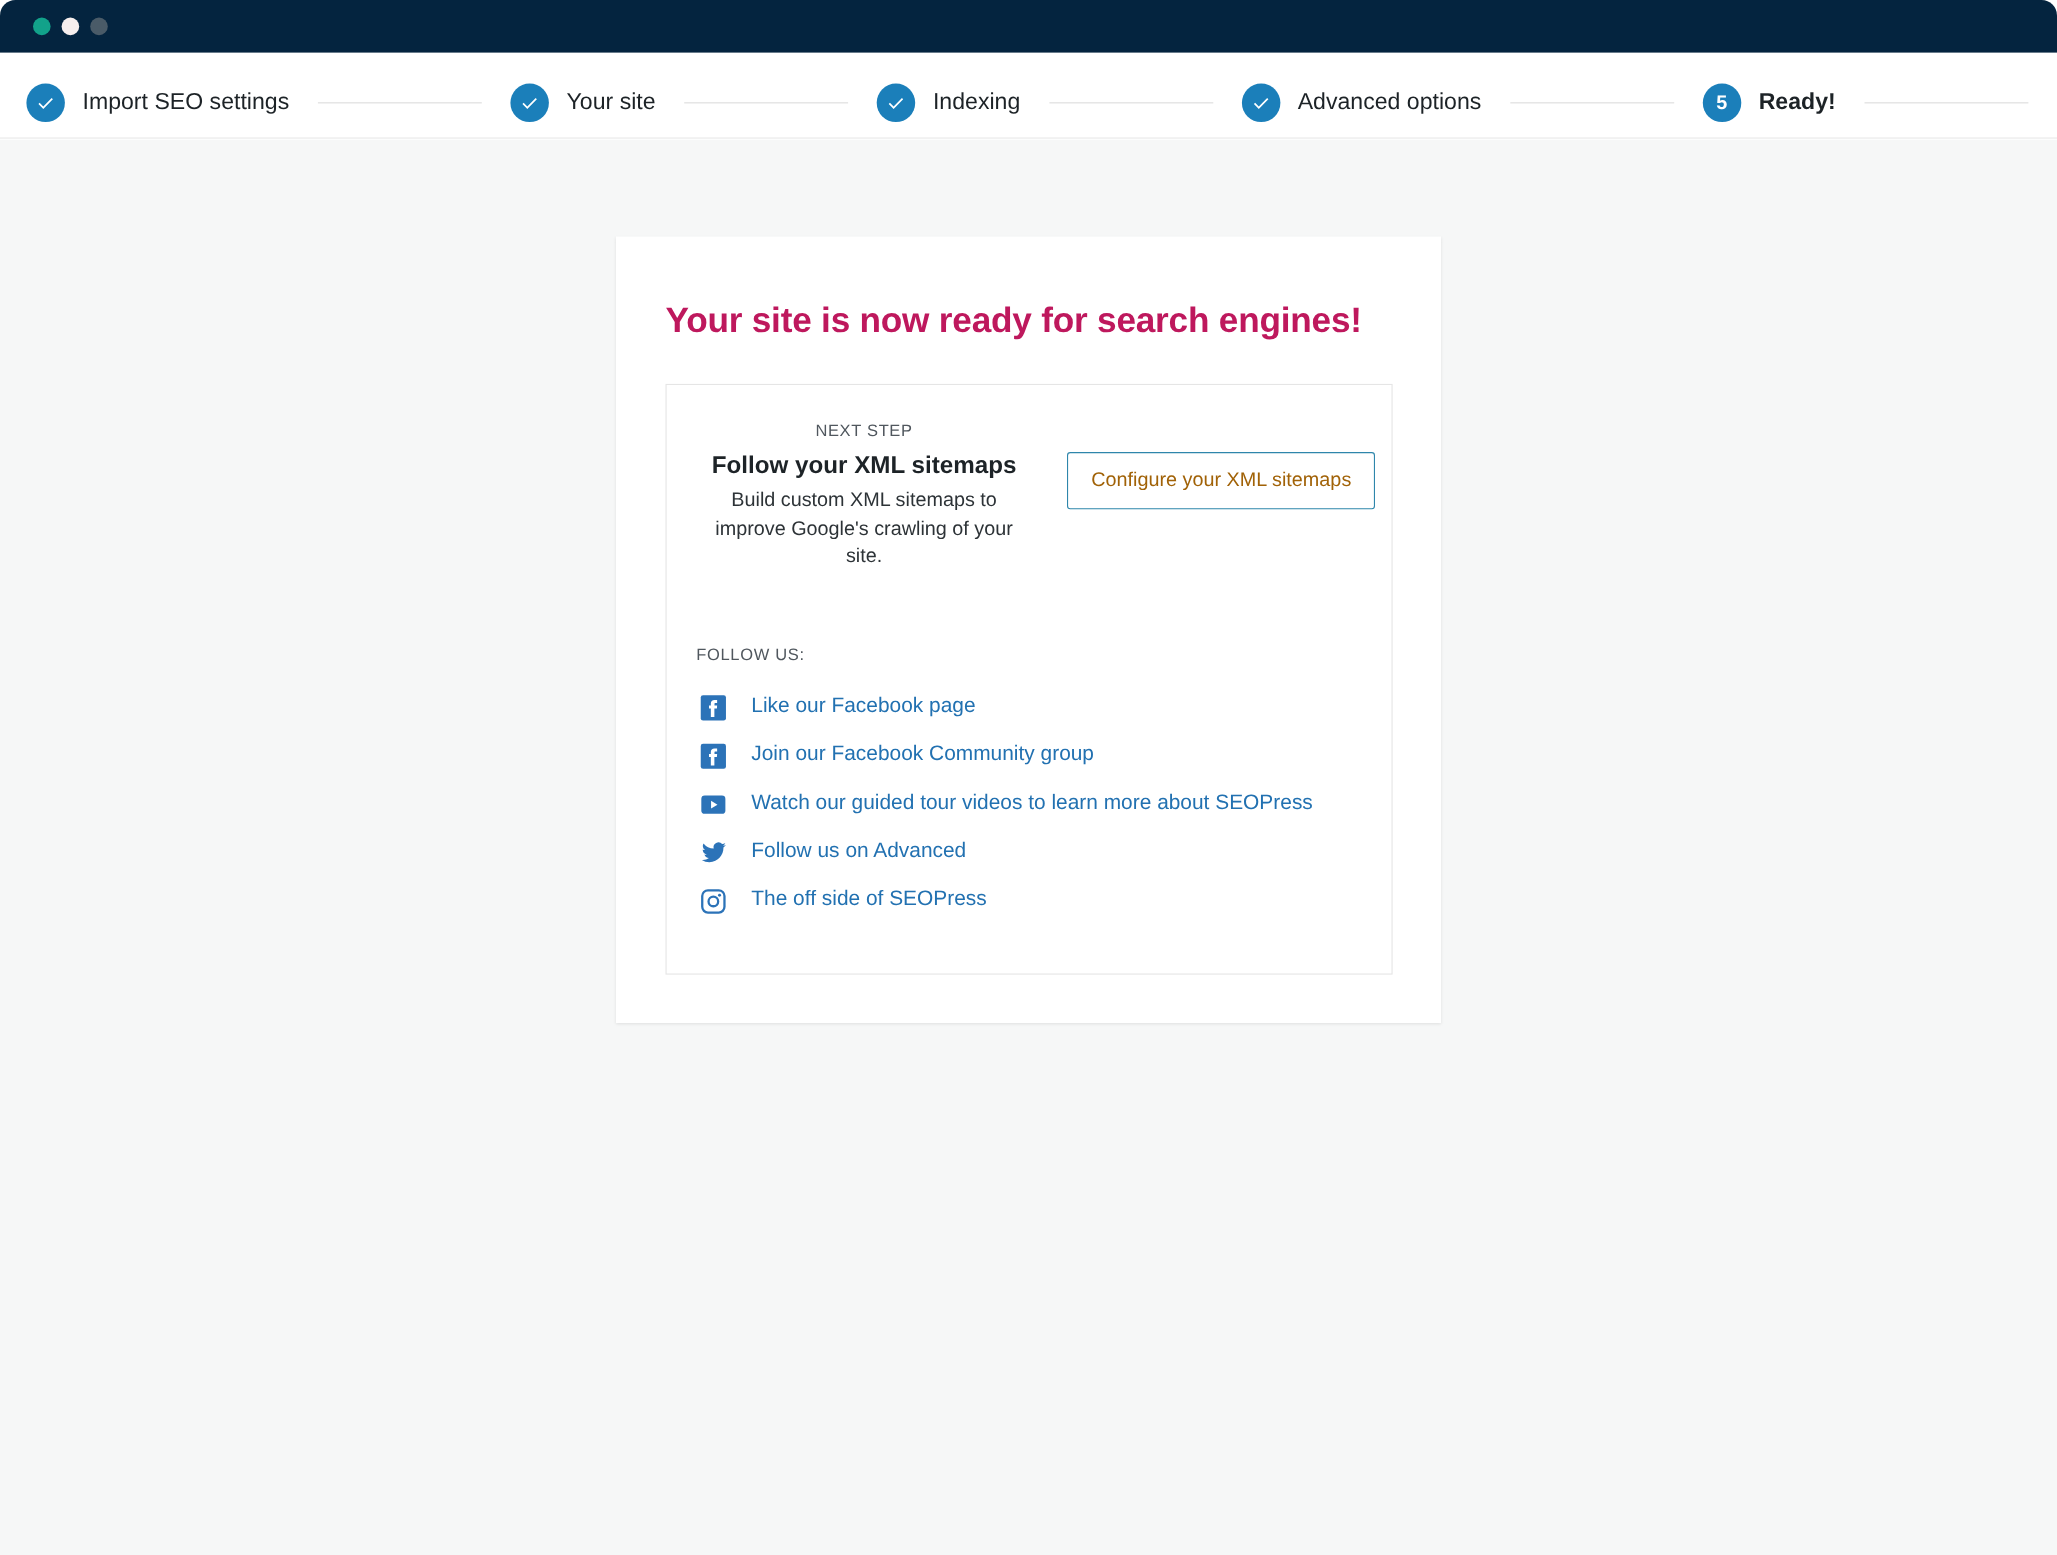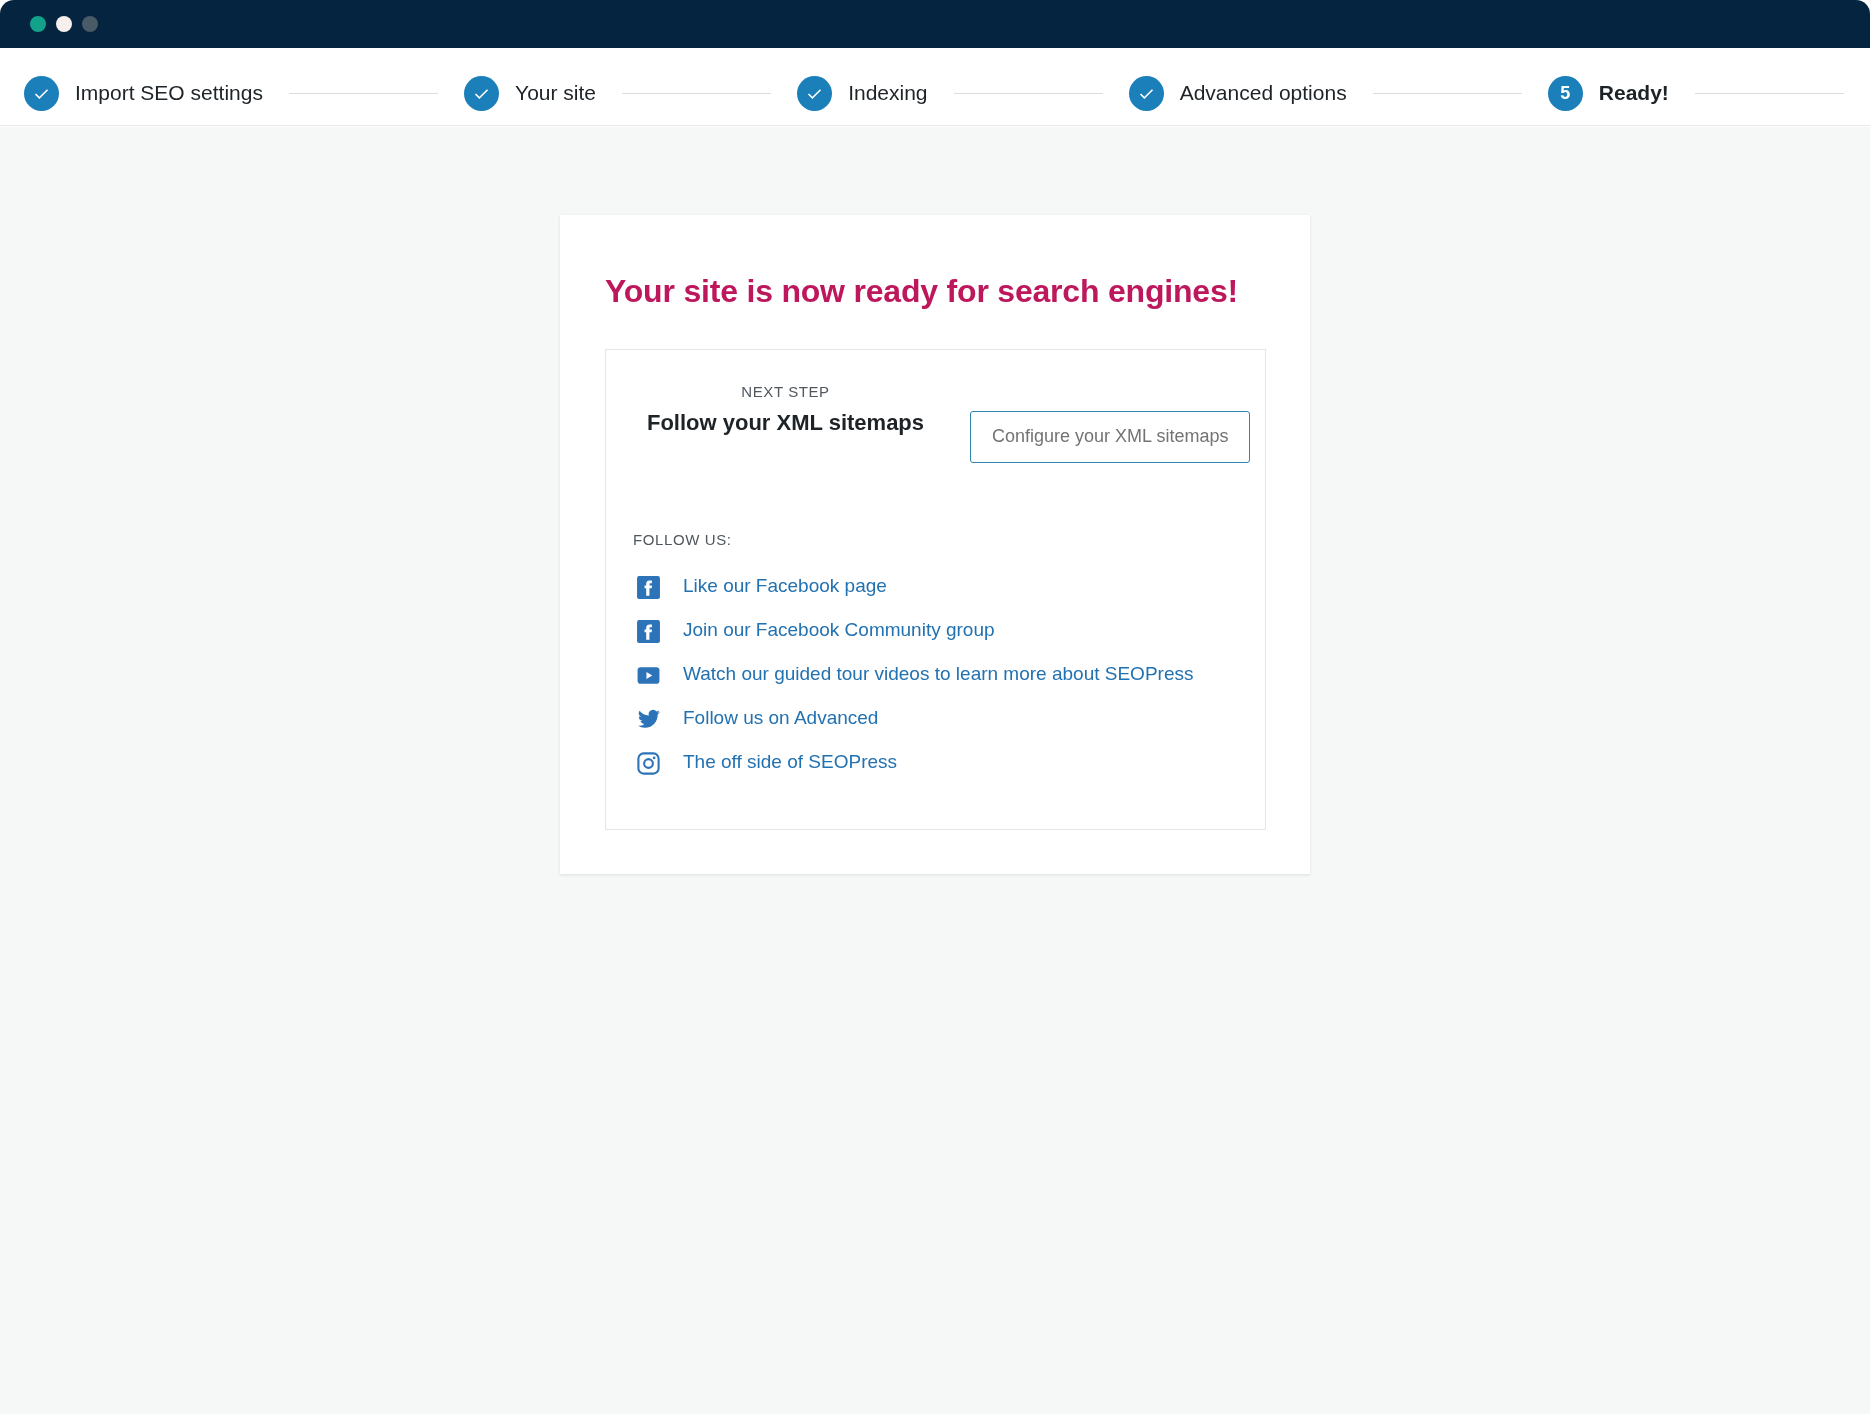--- a/index.html
+++ b/index.html
@@ -150,21 +150,21 @@
   .nextstep-action {
     margin-left: 32px;
     padding-top: 28px;
   }
 
   
   .btn-outline {
     display: inline-block;
     border: 1px solid #2e86ab;
     background: #ffffff;
-    color: #737373;
+    color: #a16207;
     font-size: 18px;
     font-family: "Liberation Sans", sans-serif;
     padding: 14px 21px;
     border-radius: 3px;
     cursor: pointer;
     white-space: nowrap;
     line-height: 1.2;
   }
 
   
@@ -273,20 +273,21 @@
     <div class="card">
 
       <div class="card-title">Your site is now ready for search engines!</div>
 
       <div class="panel">
 
         <div class="nextstep">
           <div class="nextstep-text">
             <div class="eyebrow">NEXT STEP</div>
             <div class="nextstep-heading">Follow your XML sitemaps</div>
+            <div class="nextstep-desc">Build custom XML sitemaps to improve Google's crawling of your site.</div>
           </div>
           <div class="nextstep-action">
             <button class="btn-outline">Configure your XML sitemaps</button>
           </div>
         </div>
 
         <div class="panel-section">
           <div class="eyebrow">FOLLOW US:</div>
 
           <div class="follow-list">

